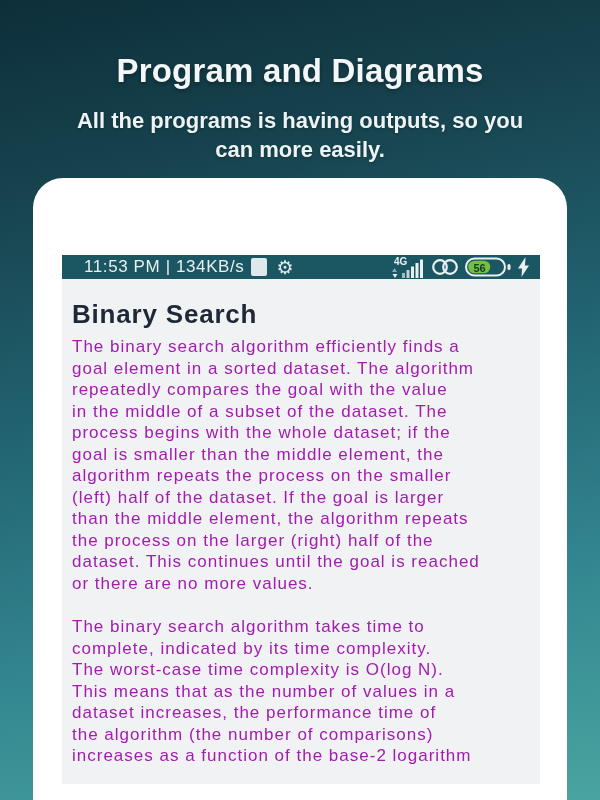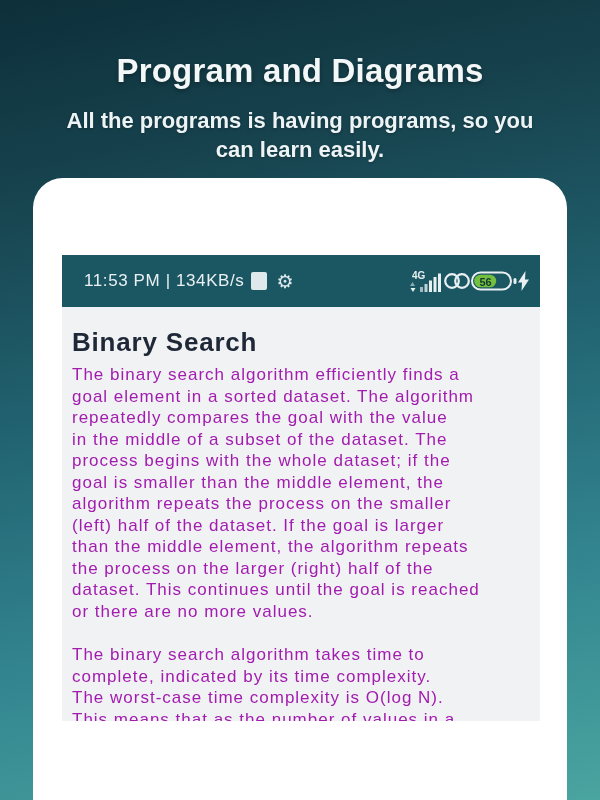--- a/index.html
+++ b/index.html
@@ -11,44 +11,44 @@
     font-size:33px;font-weight:700;letter-spacing:.2px;color:#f3f7f7;
     text-shadow:0 2px 4px rgba(0,0,0,.30);}
   .hero-sub{position:absolute;top:106px;left:50px;width:500px;margin:0;text-align:center;}
   .hero-sub span{display:inline-block;max-width:480px;font-size:22px;font-weight:700;
     line-height:29px;color:#eef4f5;text-shadow:0 1px 3px rgba(0,0,0,.25);}
   
   .card{position:absolute;left:33px;top:178px;width:534px;height:660px;background:#ffffff;
     border-radius:30px;}
   .screen{position:absolute;left:29px;top:77px;width:478px;height:545px;overflow:hidden;}
   
-  .statusbar{height:52px;background:#1b5663;display:flex;align-items:center;
+  .statusbar{height:24px;background:#1b5663;display:flex;align-items:center;
     justify-content:space-between;padding:0 10px 0 22px;box-sizing:border-box;}
   .sb-left{display:flex;align-items:center;gap:7px;}
   .sb-text{font-size:17px;letter-spacing:.6px;color:#e9f0f2;white-space:nowrap;}
   .sb-square{display:inline-block;width:16px;height:18px;background:#dfe9ec;border-radius:2px;}
   .sb-gear{font-size:19px;line-height:1;color:#dfe9ec;margin-left:2px;}
-  .sb-right{display:flex;align-items:center;}
+  .sb-right{display:flex;align-items:center;gap:6px;}
   .sb-right svg{display:block;}
   
-  .content{background:#f1f2f4;height:414px;padding:20px 10px 0 10px;box-sizing:border-box;
+  .content{background:#f1f2f4;height:505px;padding:20px 10px 0 10px;box-sizing:border-box;
     overflow:hidden;}
   .content h2{margin:0 0 7px 0;font-size:26px;font-weight:700;letter-spacing:.8px;
     color:#1f2837;line-height:30px;}
   .content p{margin:0;font-size:17px;font-weight:400;line-height:21.5px;letter-spacing:1px;
     color:#a21caf;white-space:pre-line;}
   .section2{margin-top:22px;}
 </style>
 </head>
 <body>
 
 <div class="stage">
 
   <h1 class="hero-title">Program and Diagrams</h1>
-  <p class="hero-sub"><span>All the programs is having programs, so you can learn easily.</span></p>
+  <p class="hero-sub"><span>All the programs is having outputs, so you can more easily.</span></p>
 
   <div class="card">
     <div class="screen">
 
       <div class="statusbar">
         <div class="sb-left">
           <span class="sb-text">11:53 PM | 134KB/s</span>
           <span class="sb-square"></span>
           <span class="sb-gear">⚙</span>
         </div>

